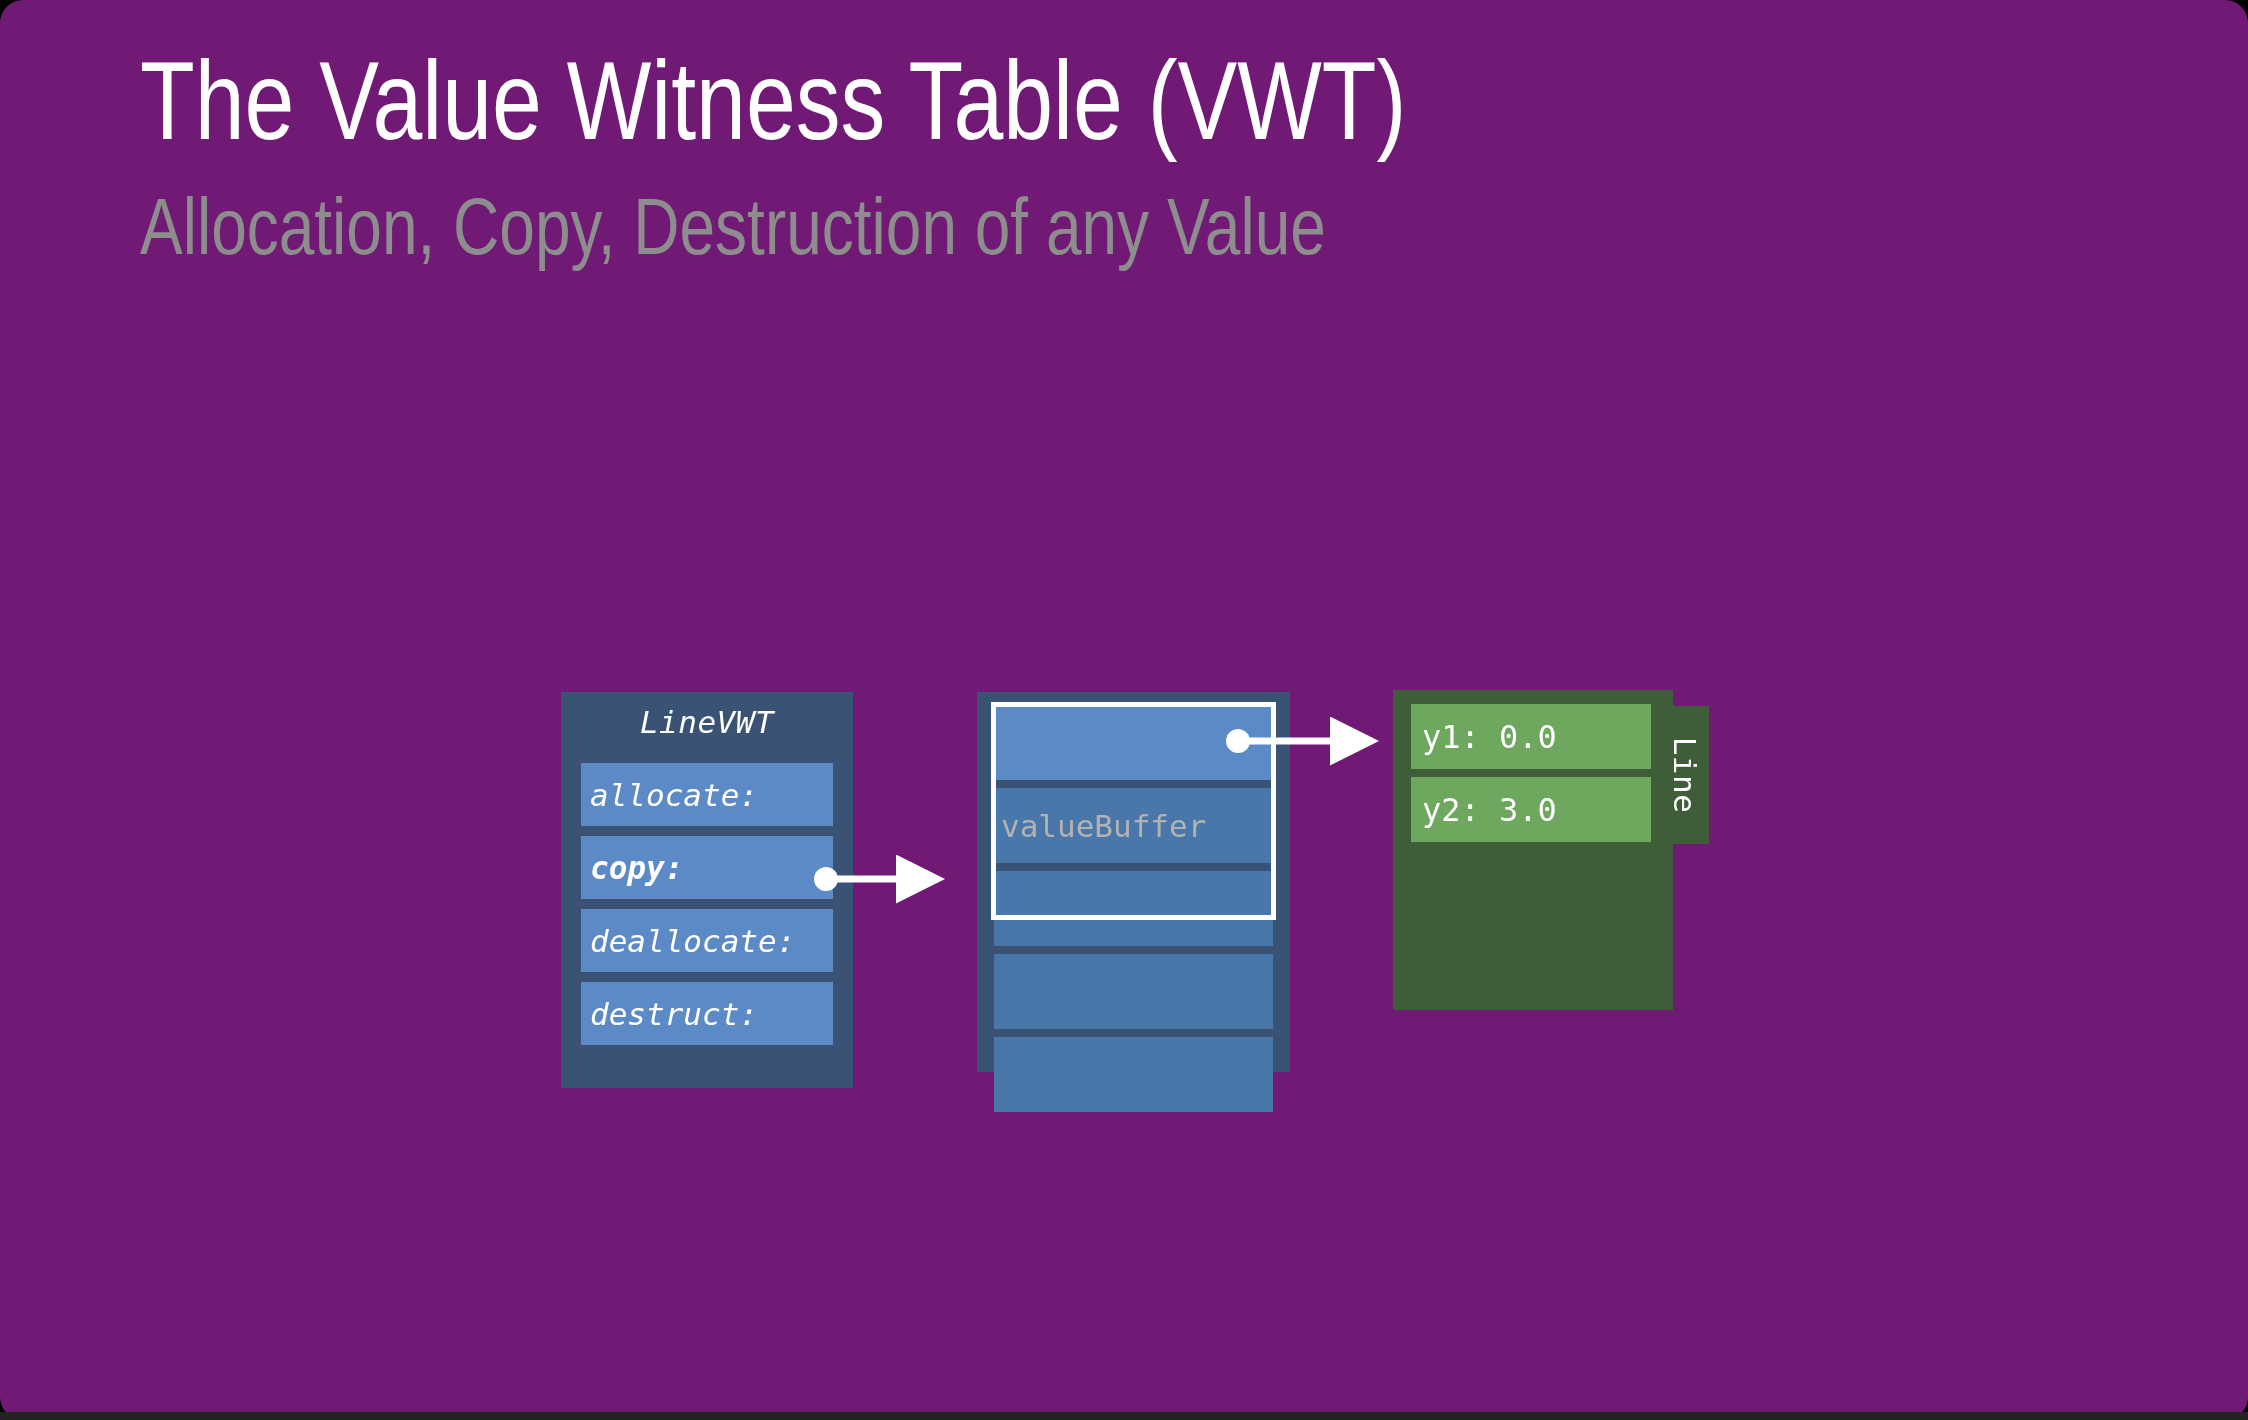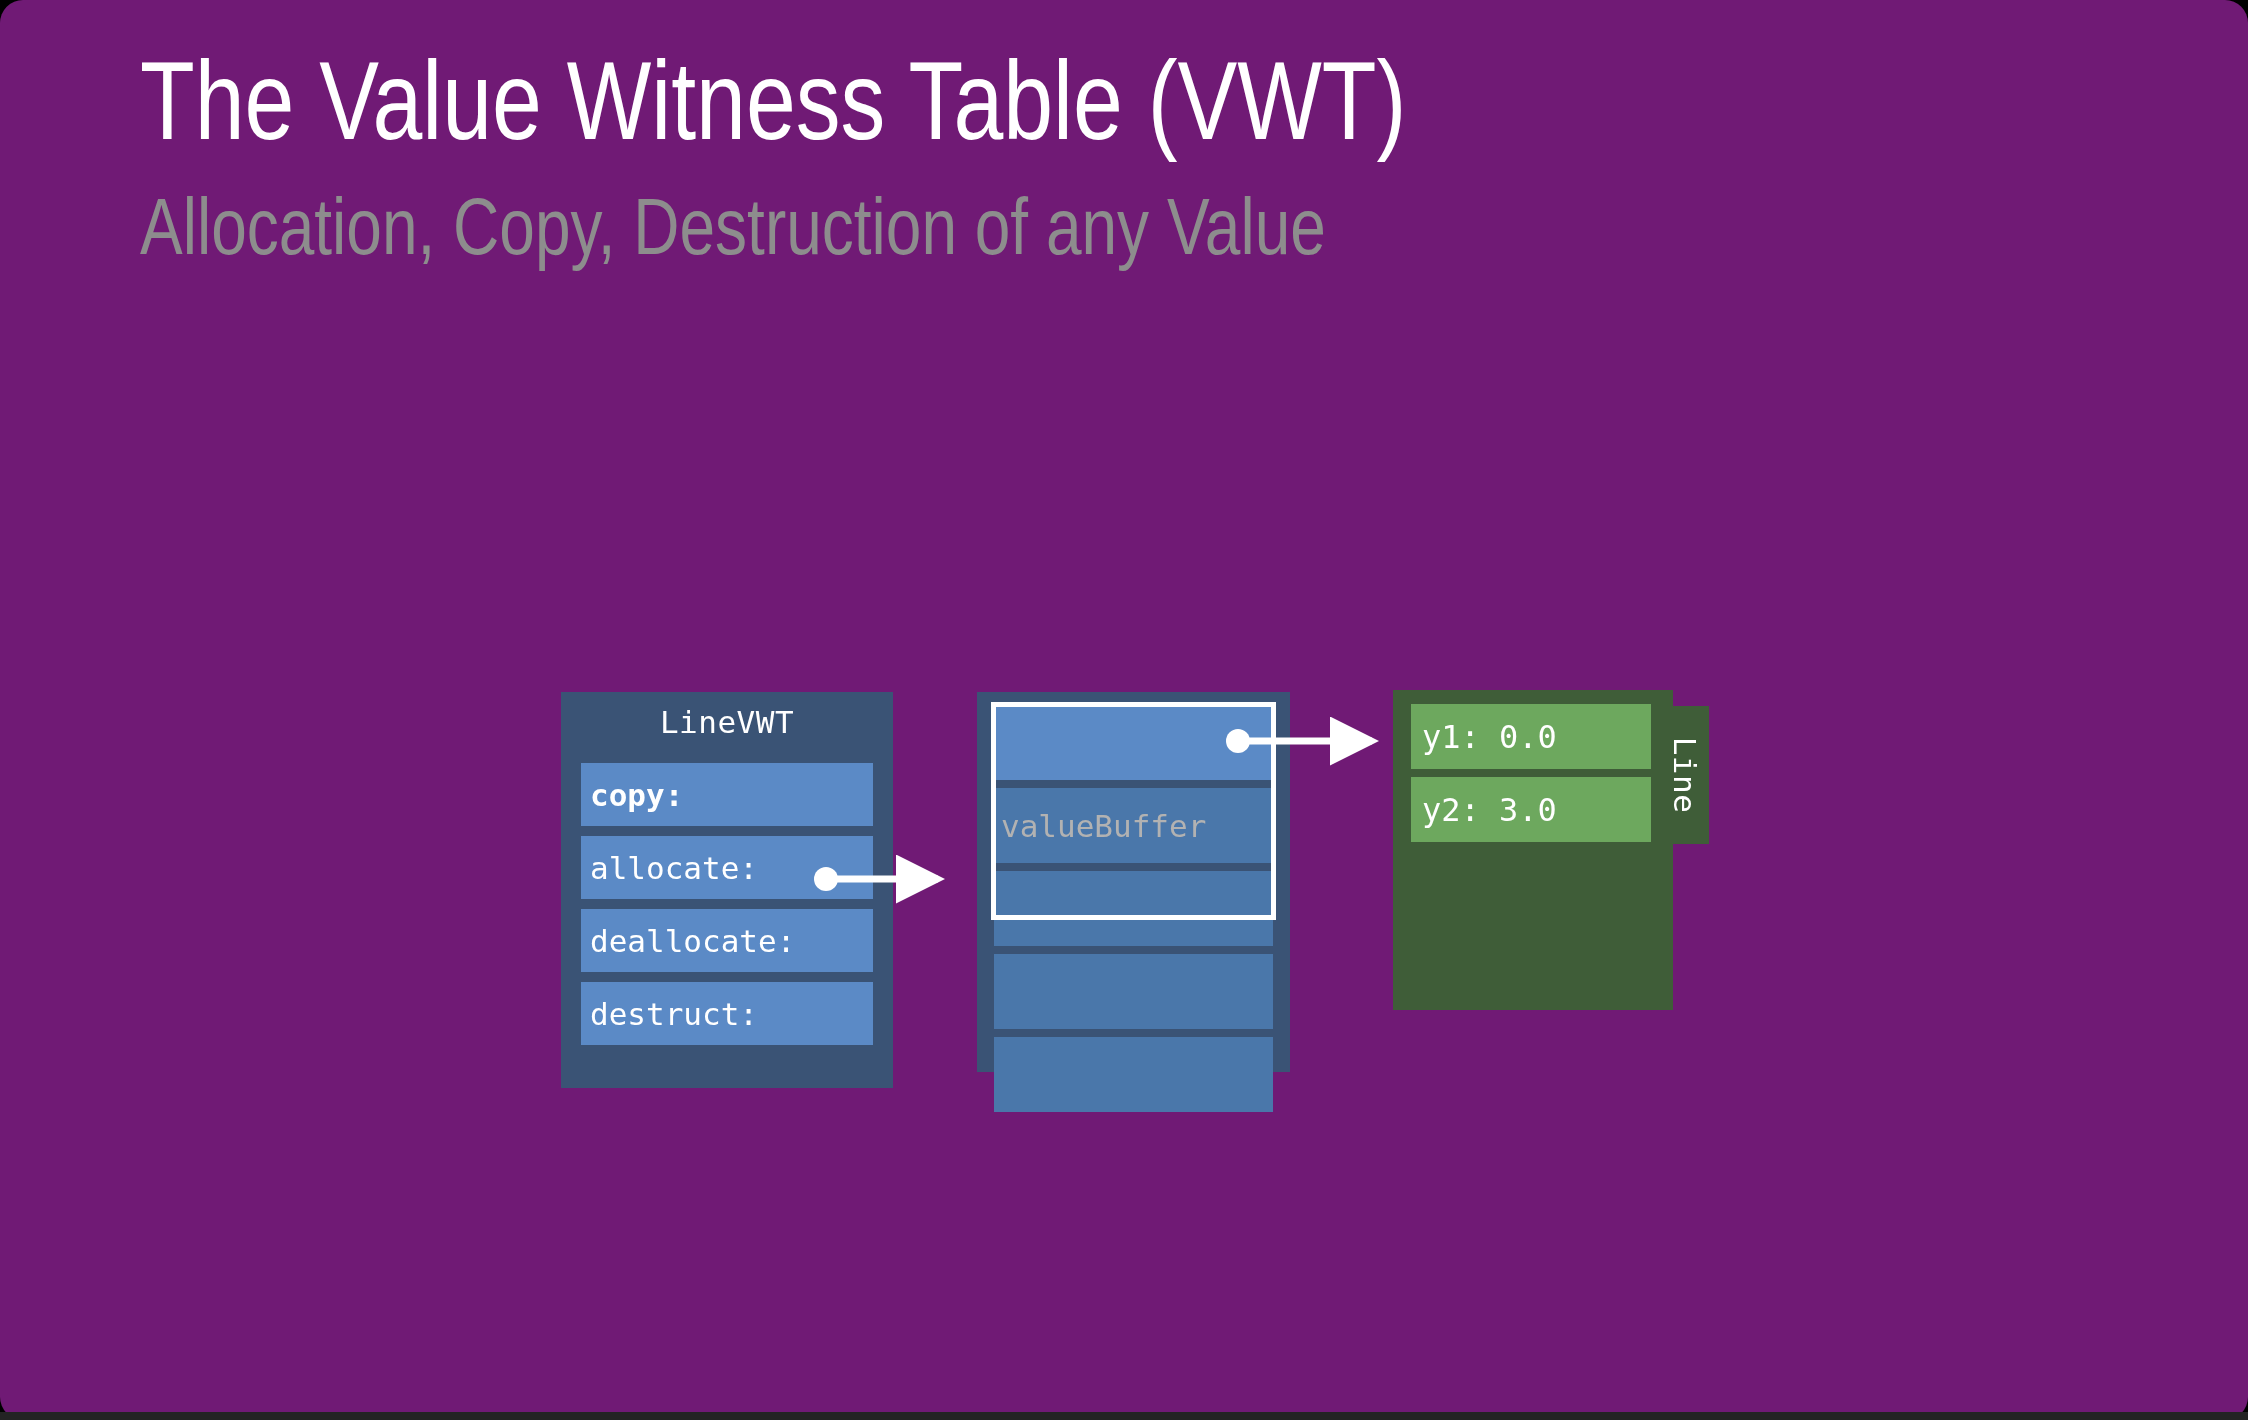--- a/index.html
+++ b/index.html
@@ -65,24 +65,25 @@
     top: 0;
     width: 2248px;
     height: 1420px;
   }
 
   
   .vwt-card {
     position: absolute;
     left: 561px;
     top: 692px;
-    width: 332px;
+    width: 292px;
     height: 396px;
     background: #3a5375;
     box-sizing: border-box;
+    font-style: italic;
   }
   .vwt-title {
     position: absolute;
     left: 0;
     top: 12px;
     width: 100%;
     text-align: center;
     font-family: "DejaVu Sans Mono", "Liberation Mono", monospace;
     font-size: 31px;
     color: #ffffff;
@@ -250,26 +251,26 @@
     <div class="slide-title">The Value Witness Table (VWT)</div>
     <div class="slide-subtitle">Allocation, Copy, Destruction of any Value</div>
   </div>
 
   <div id="diagram">
 
     <div class="vwt-card">
       <div class="vwt-title">LineVWT</div>
       <div class="vwt-rows">
 
+        <div class="vwt-row">
+          <span class="label">allocate:</span>
+        </div>
+
         <div class="vwt-row emph">
           <span class="label">copy:</span>
-        </div>
-
-        <div class="vwt-row">
-          <span class="label">allocate:</span>
         </div>
 
         <div class="vwt-row">
           <span class="label">deallocate:</span>
         </div>
 
         <div class="vwt-row">
           <span class="label">destruct:</span>
         </div>
 

